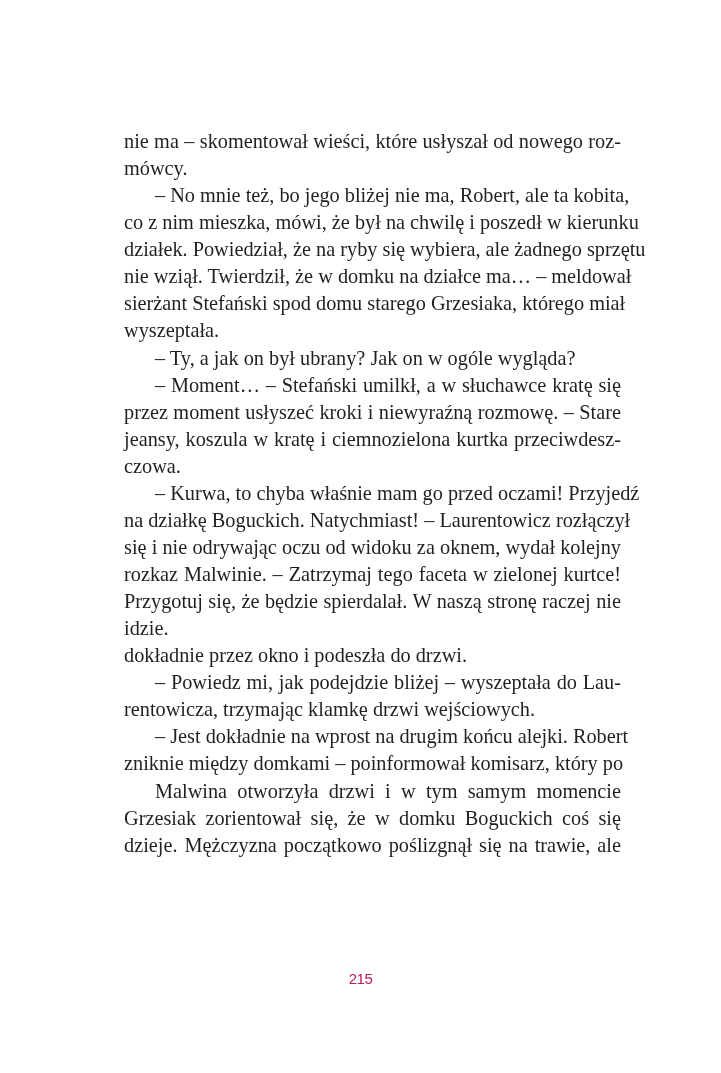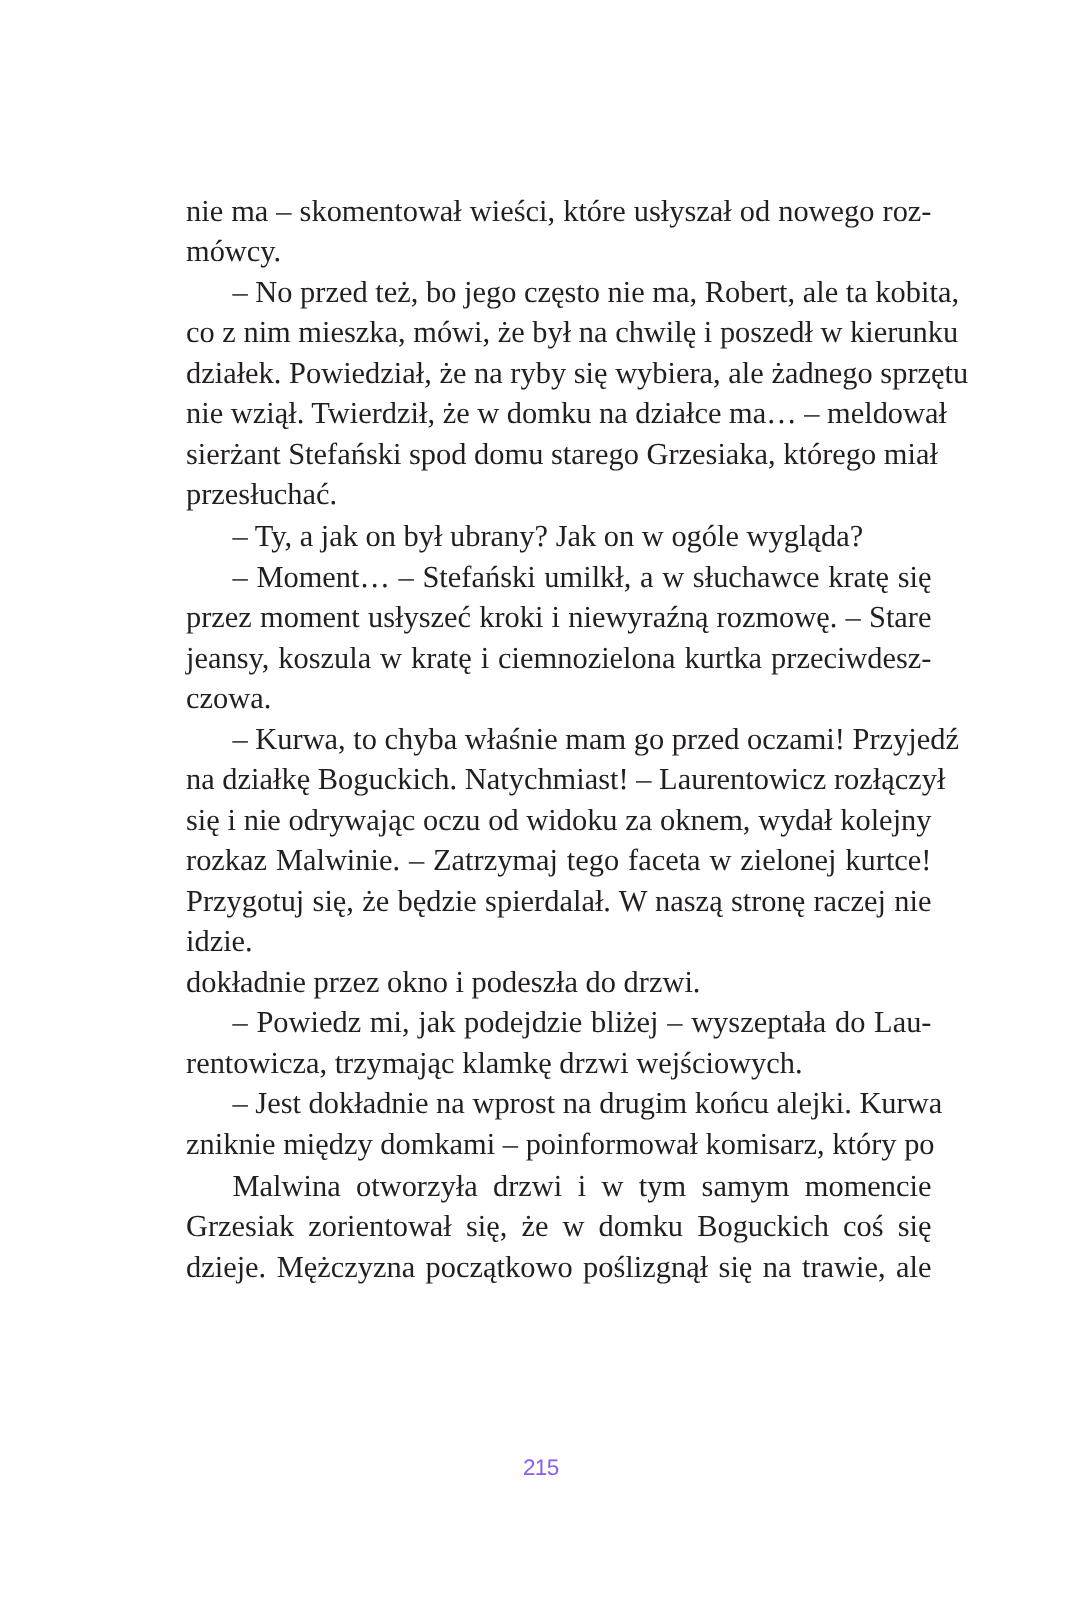--- a/index.html
+++ b/index.html
@@ -20,40 +20,40 @@
   .line { display: block; text-align: justify; text-align-last: justify; white-space: nowrap; }
   .line.last { text-align-last: left; }
   .indent { padding-left: 31px; }
   .page-number {
     position: absolute;
     left: 0; width: 721px;
     top: 958px;
     text-align: center;
     font-family: "Liberation Sans", "DejaVu Sans", sans-serif;
     font-size: 15px;
-    color: #8b5cf6;
+    color: #be185d;
     letter-spacing: -0.5px;
   }
 </style>
 </head>
 <body>
 
 <div class="page">
   <div class="text-block" id="text-block">
       <div>
         <span class="line">nie ma – skomentował wieści, które usłyszał od nowego roz-</span>
         <span class="line last">mówcy.</span>
       </div>
       <div>
-        <span class="line indent">– No przed też, bo jego często nie ma, Robert, ale ta kobita,</span>
+        <span class="line indent">– No mnie też, bo jego bliżej nie ma, Robert, ale ta kobita,</span>
         <span class="line">co z nim mieszka, mówi, że był na chwilę i poszedł w kierunku</span>
         <span class="line">działek. Powiedział, że na ryby się wybiera, ale żadnego sprzętu</span>
         <span class="line">nie wziął. Twierdził, że w domku na działce ma… – meldował</span>
         <span class="line">sierżant Stefański spod domu starego Grzesiaka, którego miał</span>
-        <span class="line last">przesłuchać.</span>
+        <span class="line last">wyszeptała.</span>
       </div>
       <div>
         <span class="line indent last">– Ty, a jak on był ubrany? Jak on w ogóle wygląda?</span>
       </div>
       <div>
         <span class="line indent">– Moment… – Stefański umilkł, a w słuchawce kratę się</span>
         <span class="line">przez moment usłyszeć kroki i niewyraźną rozmowę. – Stare</span>
         <span class="line">jeansy, koszula w kratę i ciemnozielona kurtka przeciwdesz-</span>
         <span class="line last">czowa.</span>
       </div>
@@ -66,21 +66,21 @@
         <span class="line last">idzie.</span>
       </div>
       <div>
         <span class="line last">dokładnie przez okno i podeszła do drzwi.</span>
       </div>
       <div>
         <span class="line indent">– Powiedz mi, jak podejdzie bliżej – wyszeptała do Lau-</span>
         <span class="line last">rentowicza, trzymając klamkę drzwi wejściowych.</span>
       </div>
       <div>
-        <span class="line indent">– Jest dokładnie na wprost na drugim końcu alejki. Kurwa</span>
+        <span class="line indent">– Jest dokładnie na wprost na drugim końcu alejki. Robert</span>
         <span class="line">zniknie między domkami – poinformował komisarz, który po</span>
       </div>
       <div>
         <span class="line indent">Malwina otworzyła drzwi i w tym samym momencie</span>
         <span class="line">Grzesiak zorientował się, że w domku Boguckich coś się</span>
         <span class="line">dzieje. Mężczyzna początkowo poślizgnął się na trawie, ale</span>
       </div>
     </div>
   <div class="page-number">215</div>
 </div>

